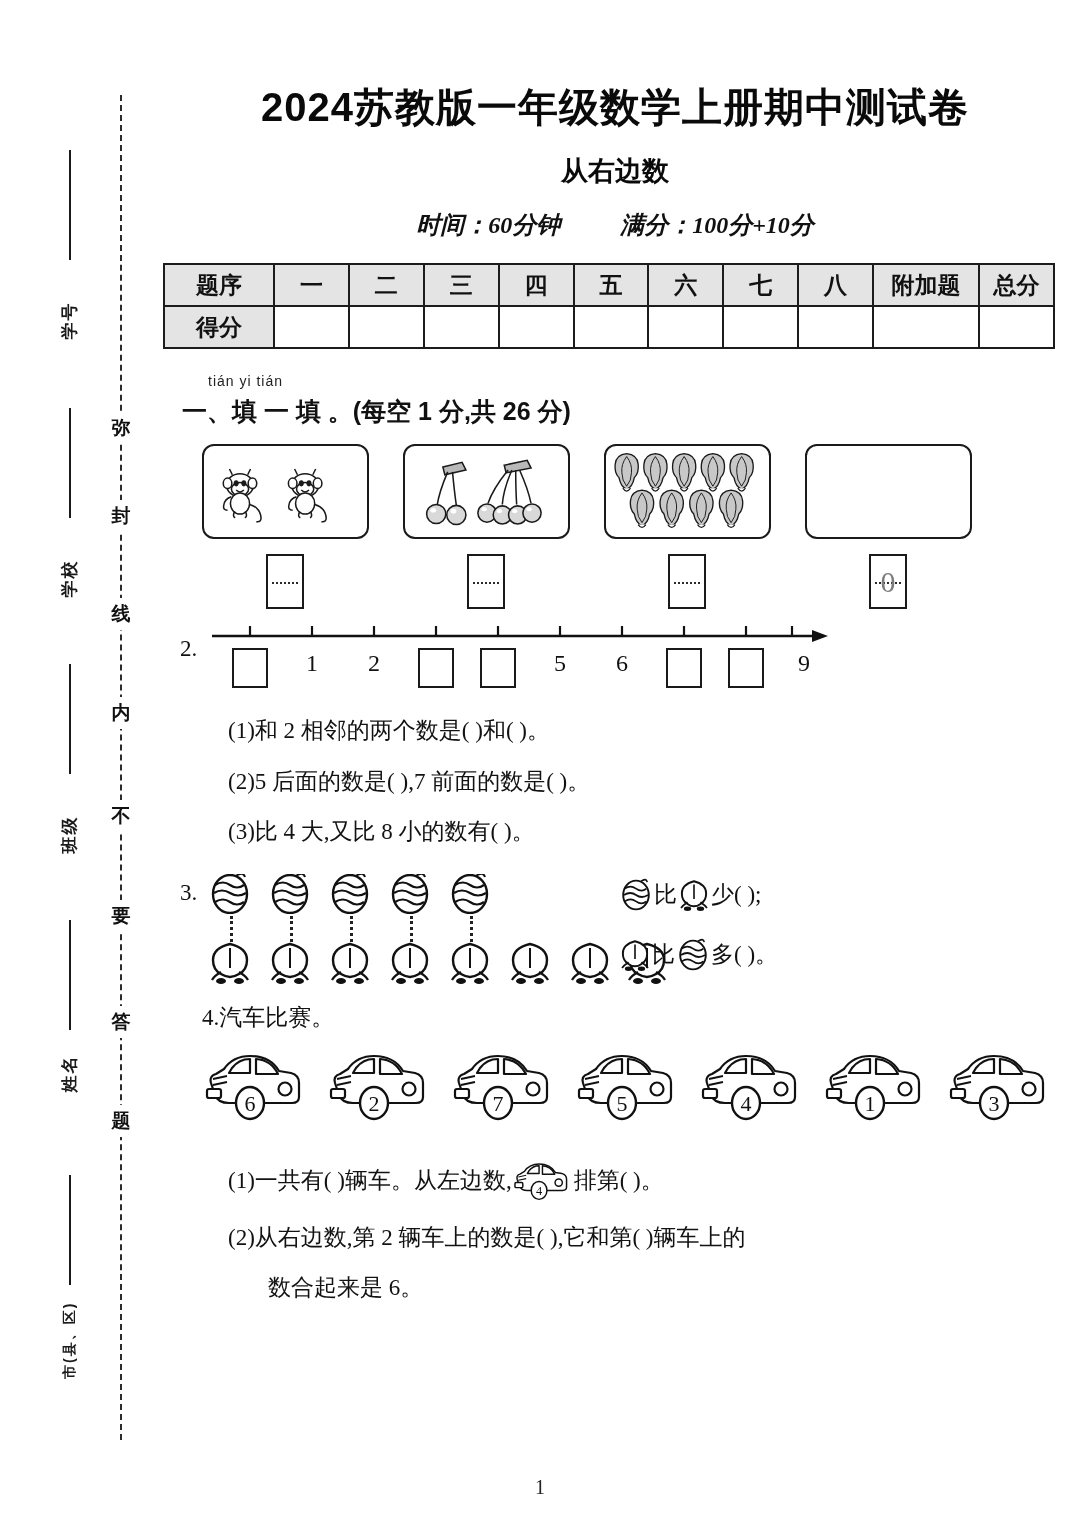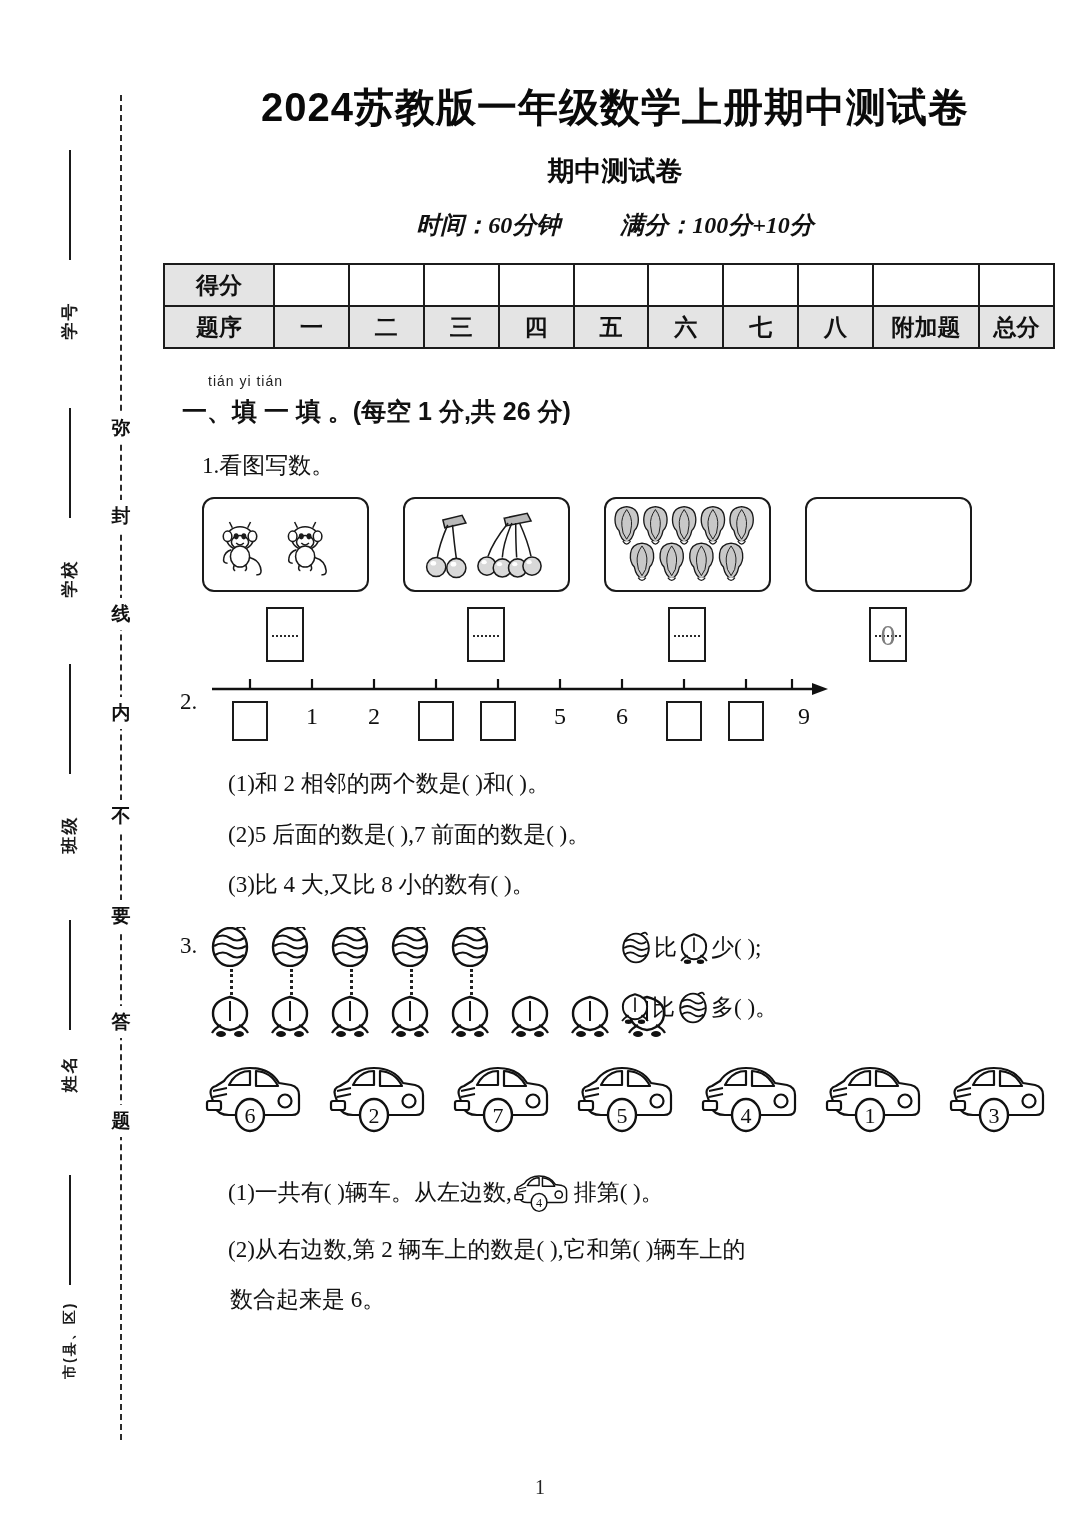--- a/index.html
+++ b/index.html
@@ -262,64 +262,63 @@
   <div class="seal-char" style="top:697px;">内</div>
   <div class="seal-char" style="top:800px;">不</div>
   <div class="seal-char" style="top:900px;">要</div>
   <div class="seal-char" style="top:1006px;">答</div>
   <div class="seal-char" style="top:1105px;">题</div>
 </div>
 
 <div id="sheet">
 
   <div class="title-main">2024苏教版一年级数学上册期中测试卷</div>
-  <div class="title-sub">期中测试卷</div>
+  <div class="title-sub">从右边数</div>
   <div class="exam-meta">
     <span>时间：60分钟</span>
     <span class="gap"></span>
     <span>满分：100分+10分</span>
   </div>
 
   <table id="score-table">
     <tbody>
         <tr>
-      <td class="rowlabel">得分</td>
-      <td class="blank"></td>
-      <td class="blank"></td>
-      <td class="blank"></td>
-      <td class="blank"></td>
-      <td class="blank"></td>
-      <td class="blank"></td>
-      <td class="blank"></td>
-      <td class="blank"></td>
-      <td class="blank wide"></td>
-      <td class="blank"></td>
-    </tr>
-    <tr>
       <td class="rowlabel">题序</td>
       <td class="hdr">一</td>
       <td class="hdr">二</td>
       <td class="hdr">三</td>
       <td class="hdr">四</td>
       <td class="hdr">五</td>
       <td class="hdr">六</td>
       <td class="hdr">七</td>
       <td class="hdr">八</td>
       <td class="hdr wide">附加题</td>
       <td class="hdr">总分</td>
     </tr>
+    <tr>
+      <td class="rowlabel">得分</td>
+      <td class="blank"></td>
+      <td class="blank"></td>
+      <td class="blank"></td>
+      <td class="blank"></td>
+      <td class="blank"></td>
+      <td class="blank"></td>
+      <td class="blank"></td>
+      <td class="blank"></td>
+      <td class="blank wide"></td>
+      <td class="blank"></td>
+    </tr>
   </tbody>
     </table>
 
   <div class="section-head">
     <span class="pinyin">tián  yi  tián</span>
     <span>一、填 一 填 。(每空 1 分,共 26 分)</span>
   </div>
 
-  <div class="q-num qtext">1.看图写数。</div>
 
   <div id="picture-row">
 
     <div class="pic-box" style="left:0px;">
       <svg class="pic-inner" viewBox="0 0 167 95">
         <g fill="#fff" stroke="#1a1a1a" stroke-width="1.6">
           <g transform="translate(36,47)">
             <ellipse cx="0" cy="-6" rx="14" ry="12"></ellipse>
             <ellipse cx="-13" cy="-8" rx="4.5" ry="5.5"></ellipse>
             <ellipse cx="13" cy="-8" rx="4.5" ry="5.5"></ellipse>
@@ -528,20 +527,21 @@
         <ellipse cx="0" cy="0" rx="16" ry="18" fill="#fff" stroke="#111" stroke-width="2.4"></ellipse>
         <path d="M-14,-8 q7,-5 14,0 q7,5 13,0" fill="none" stroke="#111" stroke-width="2.2"></path>
         <path d="M-15,0 q8,-5 15,0 q7,5 15,0" fill="none" stroke="#111" stroke-width="2.2"></path>
         <path d="M-14,8 q7,-5 14,0 q7,5 13,0" fill="none" stroke="#111" stroke-width="2.2"></path>
         <path d="M6,-17 q7,-5 8,1" fill="none" stroke="#111" stroke-width="2"></path>
       </svg>
       <span>多(        )。</span>
     </div>
   </div>
 
+  <div class="q-num qtext" style="margin-top:10px;">4.汽车比赛。</div>
 
   <div id="car-row">
     <svg class="car" style="left:0px;" width="110" height="82" viewBox="0 0 110 82">
       <g fill="#fff" stroke="#111" stroke-width="2.2" stroke-linejoin="round">
         <path d="M22,22 q9,-13 26,-13 q20,0 29,15 l12,2 q8,2 8,10 l0,14 q0,6 -7,6 l-63,0 q-11,0 -14,-8 l-4,-12 q-2,-7 5,-9 Z"></path>
         <path d="M30,21 q7,-9 18,-9 l0,14 l-21,0 Z"></path>
         <path d="M54,12 q15,1 22,15 l-22,0 Z"></path>
         <path d="M11,32 l14,-3 M11,38 l14,-3" stroke-width="1.8"></path>
         <rect x="5" y="42" width="14" height="9" rx="2"></rect>
         <circle cx="83" cy="42" r="6.5"></circle>
@@ -640,17 +640,17 @@
         <rect x="5" y="42" width="14" height="9" rx="2"></rect>
         <circle cx="83" cy="42" r="6.5"></circle>
       </g>
       <ellipse cx="48" cy="56" rx="14" ry="16" fill="#fff" stroke="#111" stroke-width="2.6"></ellipse>
       <text x="48" y="64" text-anchor="middle" font-family="Liberation Serif, serif" font-size="22" fill="#111">4</text>
     </svg>
     <span>排第(        )。</span>
   </div>
 
   <div class="sub-q qtext">(2)从右边数,第 2 辆车上的数是(        ),它和第(        )辆车上的</div>
-  <div class="sub-q qtext indent-cont" style="margin-left:80px;">数合起来是 6。</div>
+  <div class="sub-q qtext indent-cont" style="margin-left:118px;">数合起来是 6。</div>
 
 </div>
 
 <div id="page-number">1</div>
 
 </body></html>

